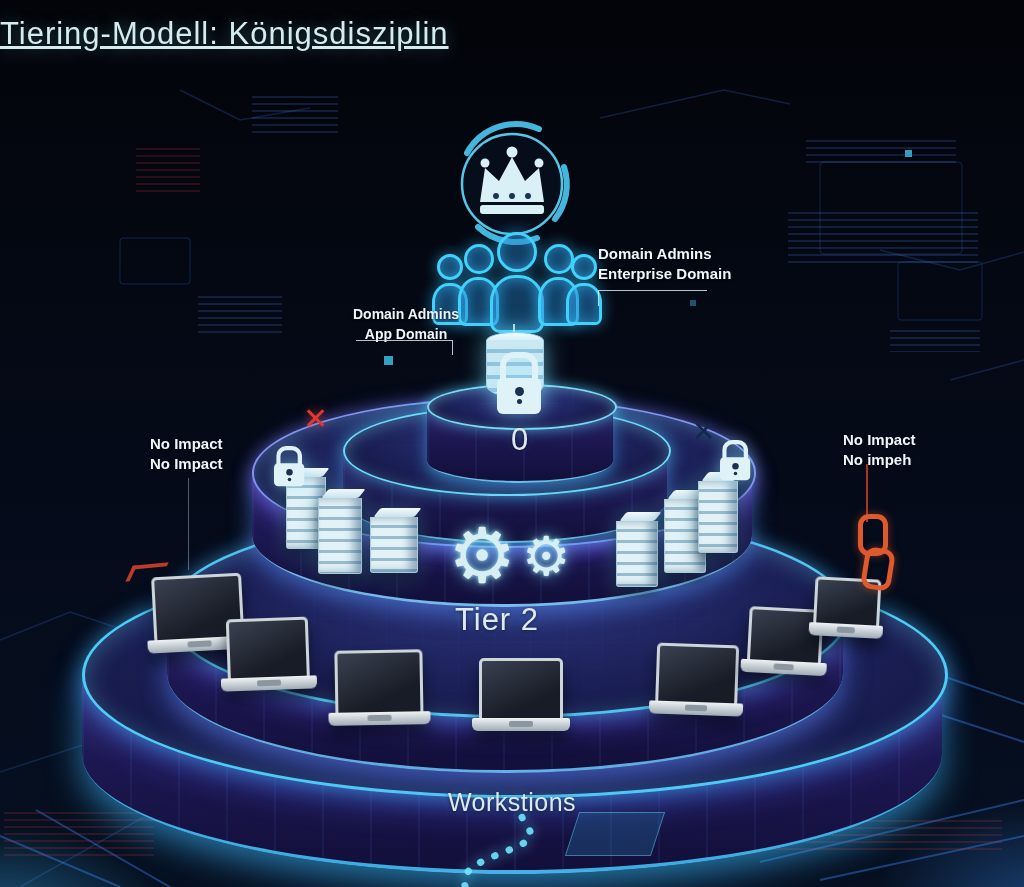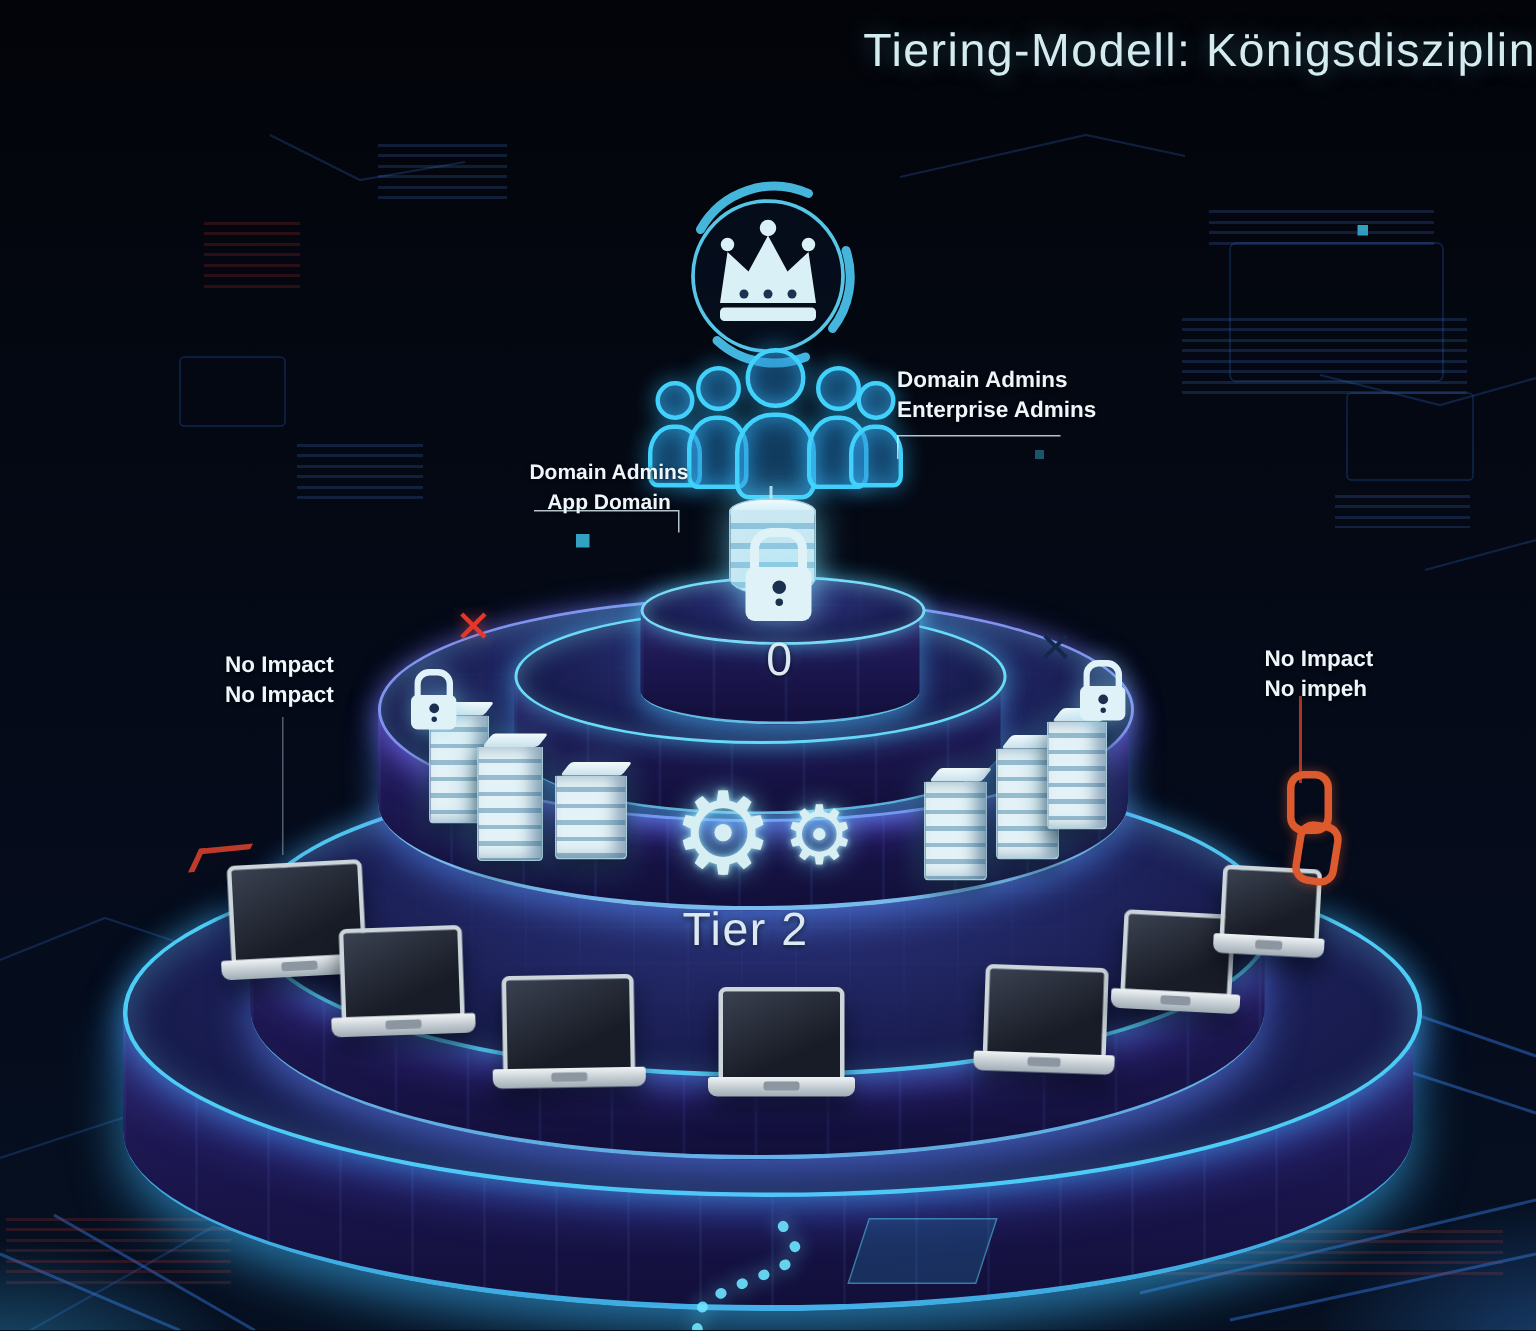--- a/index.html
+++ b/index.html
@@ -5,23 +5,24 @@
   html,body{margin:0;padding:0;background:#01030a;}
   #stage{
     position:relative;width:1024px;height:887px;overflow:hidden;
     background:linear-gradient(180deg,#020409 0%,#040812 30%,#050b1a 60%,#061021 100%);
     font-family:"Liberation Sans",sans-serif;color:#eaf4f8;
   }
   .abs{position:absolute;}
 
   
   .title{
-    position:absolute;top:16px;left:0;width:100%;text-align:right;
+    position:absolute;top:16px;left:0;width:100%;text-align:left;
     font-size:31px;font-weight:400;letter-spacing:1px;color:#d5ecef;
     text-shadow:0 0 16px rgba(130,220,240,.35);
+    text-decoration:underline;
   }
 
   
   .mtx{position:absolute;opacity:.45;filter:blur(.4px);}
   .mtx.red{background:repeating-linear-gradient(180deg,rgba(160,45,45,.55) 0 2px,transparent 2px 7px);}
   .mtx.blue{background:repeating-linear-gradient(180deg,rgba(70,115,205,.5) 0 2px,transparent 2px 7px);}
 
   
   .disc-top{
     position:absolute;border-radius:50%;
@@ -213,20 +214,21 @@
     <div class="disc-top  r0-top"></div>
   </div>
 
   <div>
     <div class="disc-wall p-wall"></div>
     <div class="disc-top  p-top"></div>
   </div>
 
   <div class="tier-label" style="left:427px;top:422px;width:186px;font-size:31px">0</div>
   <div class="tier-label" style="left:167px;top:602px;width:660px;font-size:31px">Tier 2</div>
+  <div class="tier-label" style="left:82px;top:788px;width:860px;font-size:25px;letter-spacing:.5px">Workstions</div>
 
   <div class="server" style="left:286px;top:468px;width:40px;height:80px">
       <div class="sv-cap"></div>
       <div class="sv-body"></div>
     </div>
   <div class="server" style="left:318px;top:489px;width:44px;height:84px">
       <div class="sv-cap"></div>
       <div class="sv-body"></div>
     </div>
   <div class="server" style="left:370px;top:508px;width:48px;height:64px">
@@ -347,21 +349,21 @@
   <div class="xmark" style="left:692px;top:418px;font-size:28px;color:#13294c">✕</div>
 
   <div class="vline" style="left:866px;top:464px;width:2px;height:58px;background:rgba(200,62,36,.85)"></div>
   <div class="chain" style="left:858px;top:514px">
     <div class="link"></div>
       <div class="link l2"></div>
   </div>
 
   <div class="small-label" style="left:598px;top:244px">
     <div>Domain Admins</div>
-    <div>Enterprise Admins</div>
+    <div>Enterprise Domain</div>
   </div>
   <div class="bracket-r" style="left:598px;top:290px;width:108px;height:15px"></div>
 
   <div class="small-label" style="left:348px;top:304px;width:116px;text-align:center;font-size:14px">
     <div>Domain Admins</div>
     <div>App Domain</div>
   </div>
   <div class="bracket-l" style="left:356px;top:340px;width:96px;height:14px"></div>
 
   <div class="small-label" style="left:150px;top:434px">

